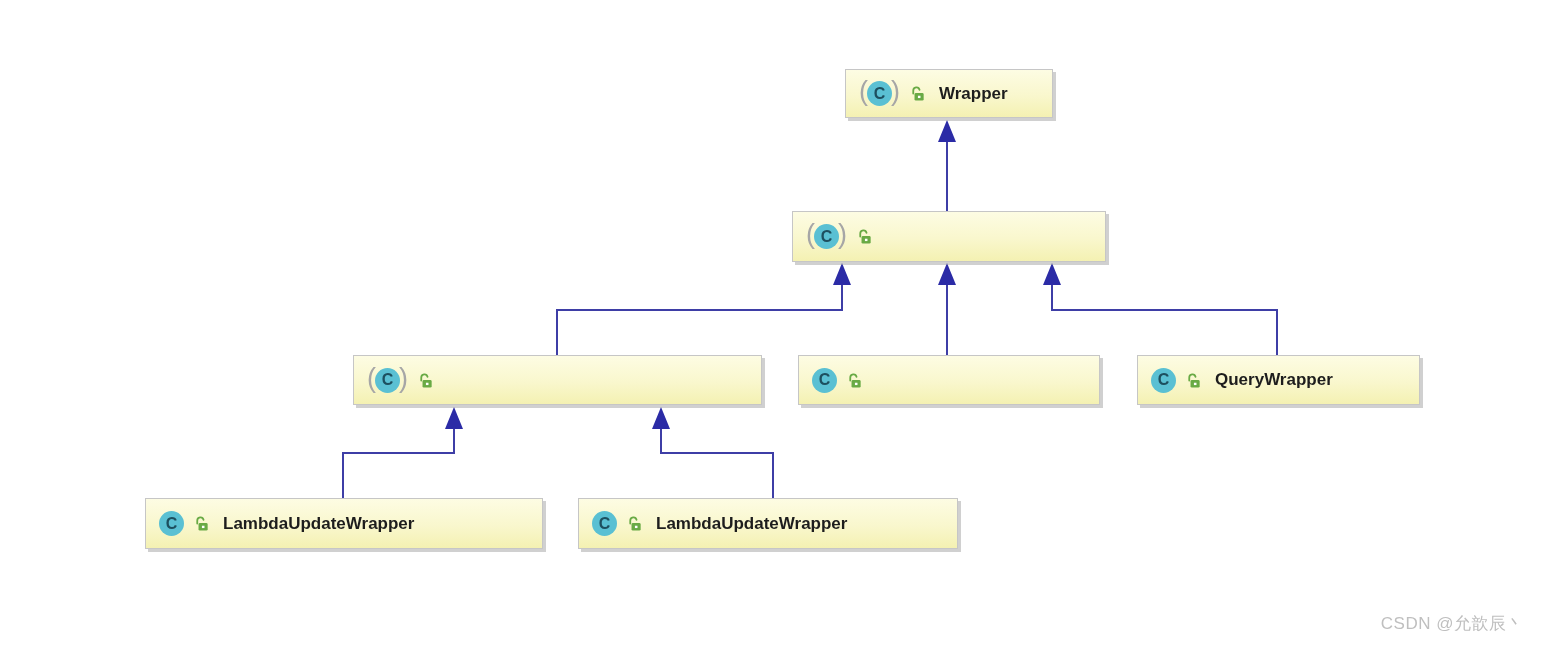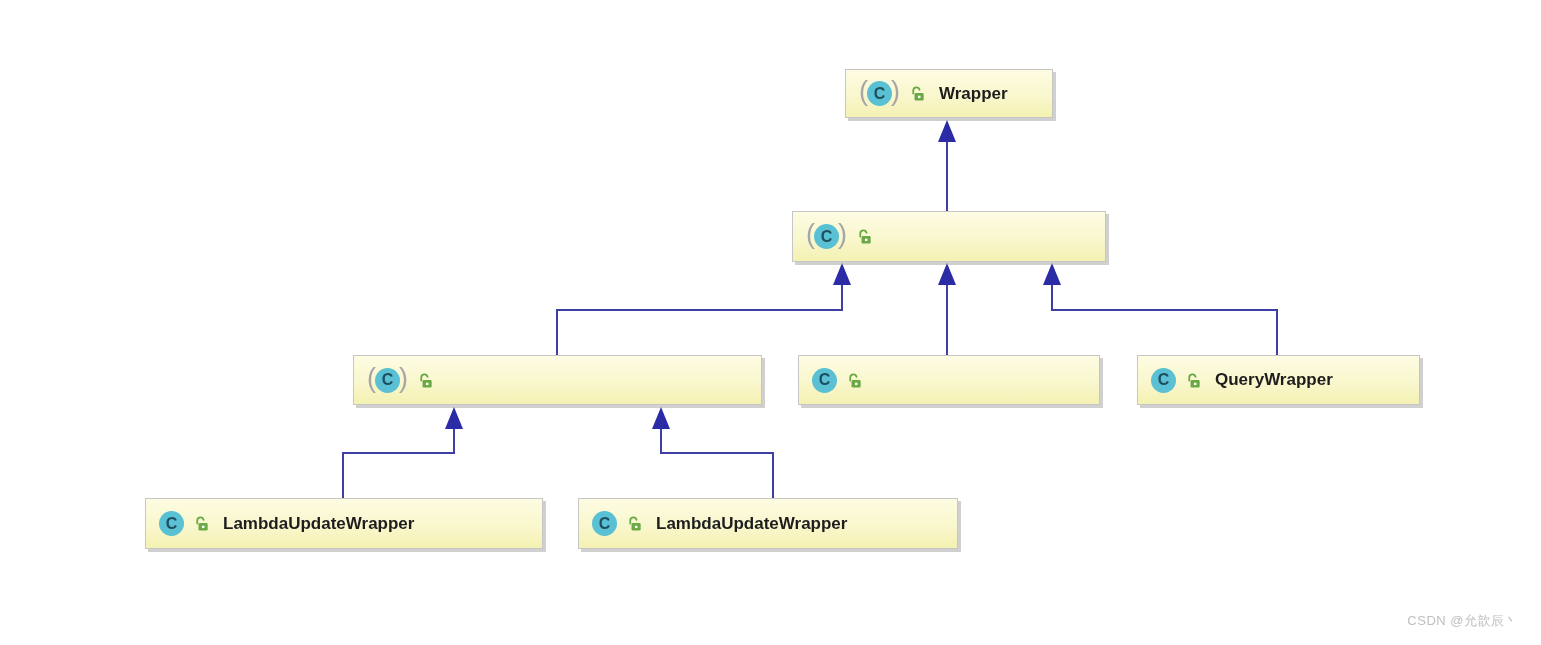--- a/index.html
+++ b/index.html
@@ -91,23 +91,23 @@
   
   #node-wrapper                { left: 845px;  top: 69px;  width: 208px; height: 49px; }
   #node-abstract-wrapper       { left: 792px;  top: 211px; width: 314px; height: 51px; }
   #node-abstract-lambda-wrapper{ left: 353px;  top: 355px; width: 409px; height: 50px; }
   #node-update-wrapper         { left: 798px;  top: 355px; width: 302px; height: 50px; }
   #node-query-wrapper          { left: 1137px; top: 355px; width: 283px; height: 50px; }
   #node-lambda-update-wrapper  { left: 145px;  top: 498px; width: 398px; height: 51px; }
   #node-lambda-query-wrapper   { left: 578px;  top: 498px; width: 380px; height: 51px; }
   .watermark {
     position: absolute;
-    right: 23px;
+    right: 17px;
     top: 612px;
-    font-size: 13px;
+    font-size: 17px;
     color: var(--watermark, #bfbfbf);
     letter-spacing: 0.5px;
   }
 </style>
 </head>
 <body>
 
 <div id="canvas">
 
   <svg class="edges" viewBox="0 0 1541 645" xmlns="http://www.w3.org/2000/svg">

